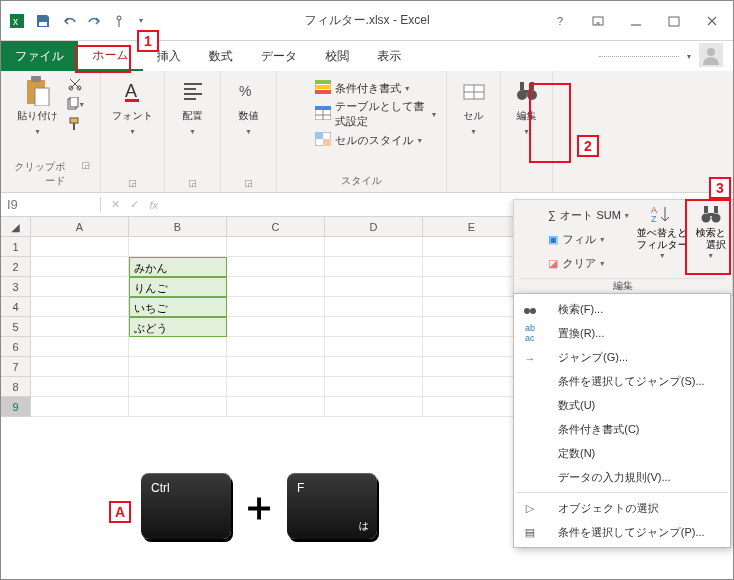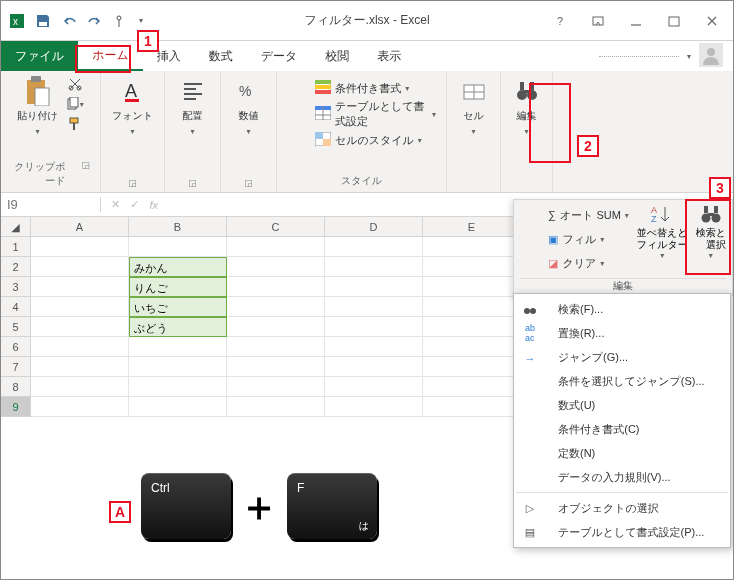--- a/index.html
+++ b/index.html
@@ -493,21 +493,21 @@
       <span class="micon"></span>
       <span>データの入力規則(V)...</span>
     </div>
   <div class="sep"></div>
   <div class="mi">
       <span class="micon">▷</span>
       <span>オブジェクトの選択</span>
     </div>
   <div class="mi">
       <span class="micon">▤</span>
-      <span>テーブルとして書式設定(P)...</span>
+      <span>条件を選択してジャンプ(P)...</span>
     </div>
 </div>
 
 <div class="keys">
   <div class="key">
       <span>Ctrl</span>
     </div>
   <div class="plus">＋</div>
   <div class="key">
       <span>F</span>

